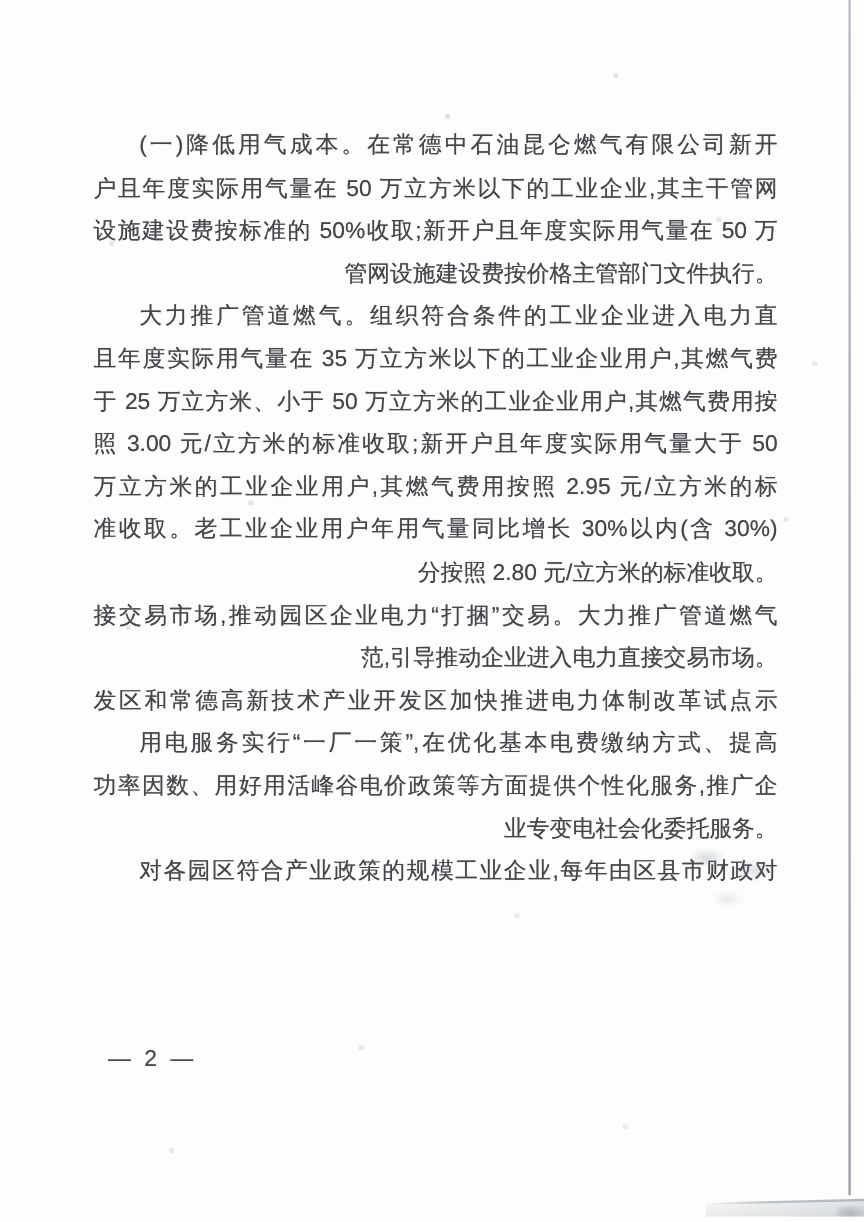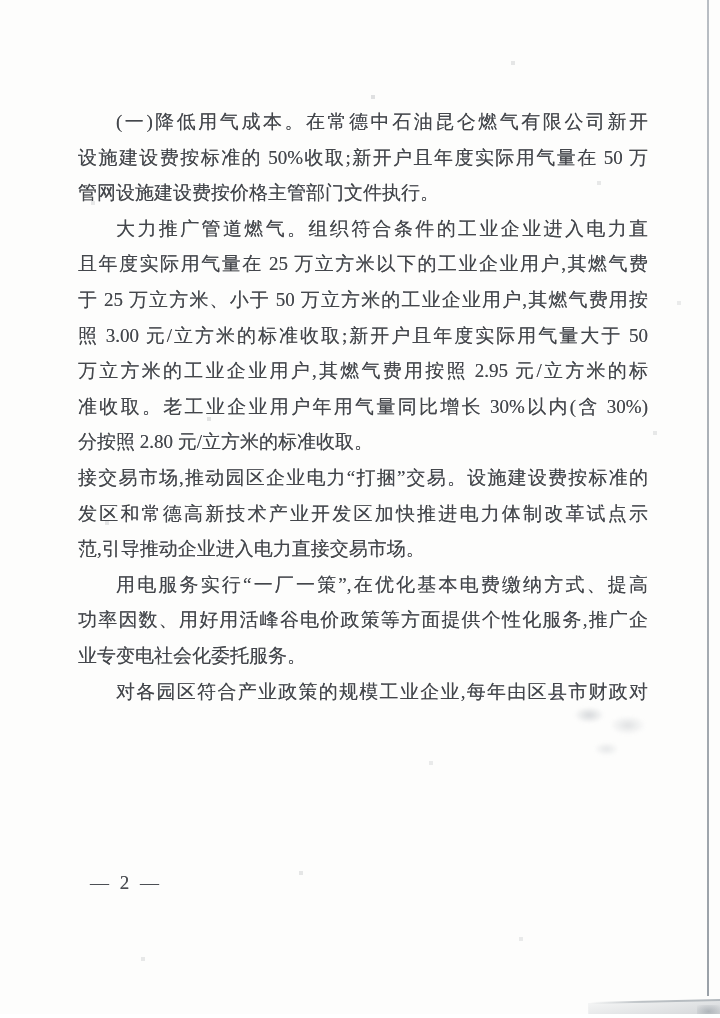--- a/index.html
+++ b/index.html
@@ -6,35 +6,35 @@
     margin: 0;
     padding: 0;
     background: #ffffff;
   }
   .doc-page {
     position: relative;
     width: 720px;
     height: 1014px;
     background: #fdfdfc;
     overflow: hidden;
-    font-family: Liberation Serif, serif;
+    font-family: Liberation Sans, sans-serif;
   }
   .doc-body {
     position: absolute;
     left: 78px;
     top: 104px;
     width: 570px;
   }
   .line {
     height: 35.6px;
     line-height: 35.6px;
     font-size: 19px;
     color: #43464b;
     text-shadow: 0 0 0.6px rgba(70, 72, 78, 0.65);
-    text-align: left;
+    text-align: right;
     white-space: nowrap;
     overflow: visible;
   }
   .line.justify {
     white-space: normal;
     text-align: justify;
     text-align-last: justify;
     text-justify: inter-character;
   }
   .line.indent {
@@ -121,32 +121,33 @@
       92px 202px 0 1px rgba(120,125,132,0.16);
   }
 </style>
 </head>
 <body>
 
 <div class="doc-page">
 
   <div class="doc-body">
       <div class="line indent justify">(一)降低用气成本。在常德中石油昆仑燃气有限公司新开</div>
+      <div class="line justify">户且年度实际用气量在 50 万立方米以下的工业企业,其主干管网</div>
       <div class="line justify">设施建设费按标准的 50%收取;新开户且年度实际用气量在 50 万</div>
       <div class="line">管网设施建设费按价格主管部门文件执行。</div>
       <div class="line indent justify">大力推广管道燃气。组织符合条件的工业企业进入电力直</div>
-      <div class="line justify">且年度实际用气量在 25 万立方米以下的工业企业用户,其燃气费</div>
+      <div class="line justify">且年度实际用气量在 35 万立方米以下的工业企业用户,其燃气费</div>
       <div class="line justify">于 25 万立方米、小于 50 万立方米的工业企业用户,其燃气费用按</div>
       <div class="line justify">照 3.00 元/立方米的标准收取;新开户且年度实际用气量大于 50</div>
       <div class="line justify">万立方米的工业企业用户,其燃气费用按照 2.95 元/立方米的标</div>
       <div class="line justify">准收取。老工业企业用户年用气量同比增长 30%以内(含 30%)</div>
       <div class="line">分按照 2.80 元/立方米的标准收取。</div>
-      <div class="line justify">接交易市场,推动园区企业电力“打捆”交易。设施建设费按标准的</div>
+      <div class="line justify">接交易市场,推动园区企业电力“打捆”交易。大力推广管道燃气</div>
+      <div class="line">范,引导推动企业进入电力直接交易市场。</div>
       <div class="line justify">发区和常德高新技术产业开发区加快推进电力体制改革试点示</div>
-      <div class="line">范,引导推动企业进入电力直接交易市场。</div>
       <div class="line indent justify">用电服务实行“一厂一策”,在优化基本电费缴纳方式、提高</div>
       <div class="line justify">功率因数、用好用活峰谷电价政策等方面提供个性化服务,推广企</div>
       <div class="line">业专变电社会化委托服务。</div>
       <div class="line indent justify">对各园区符合产业政策的规模工业企业,每年由区县市财政对</div>
     </div>
 
   <div class="page-number">— 2 —</div>
 
   <div class="paper-edge-right"></div>
   <div class="corner-shade"></div>

